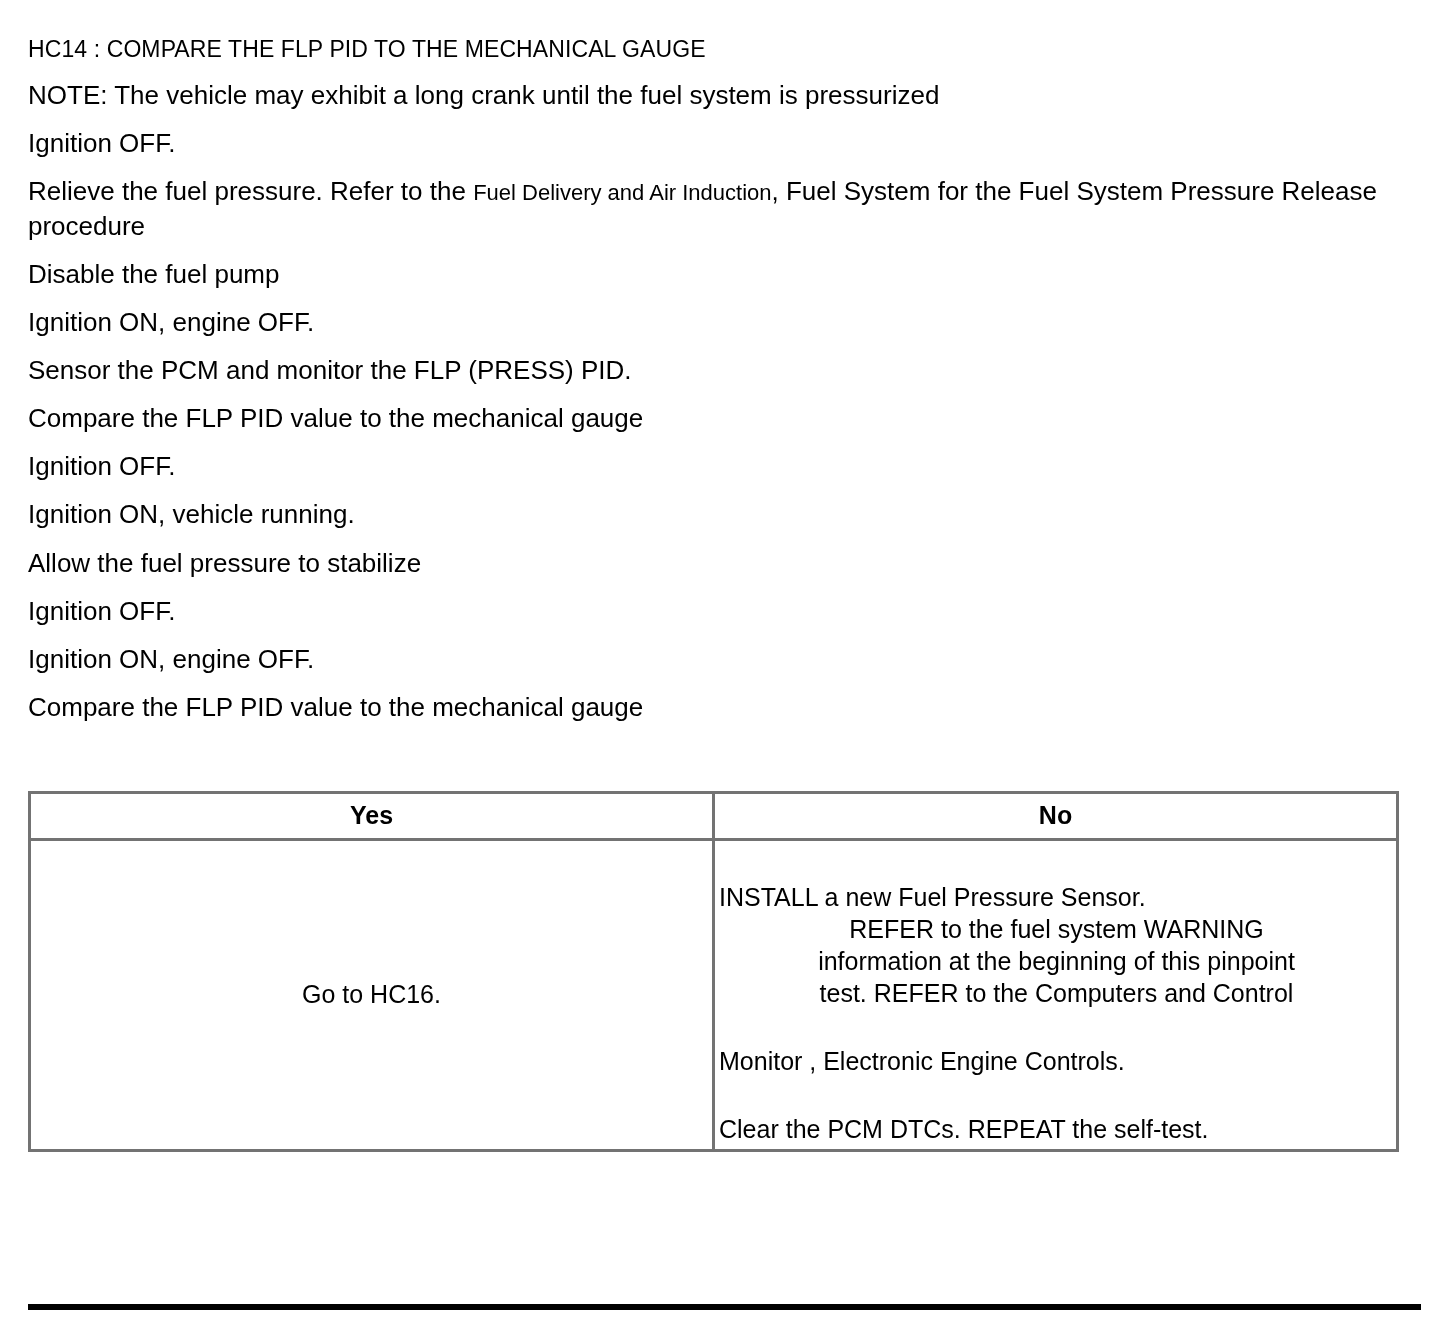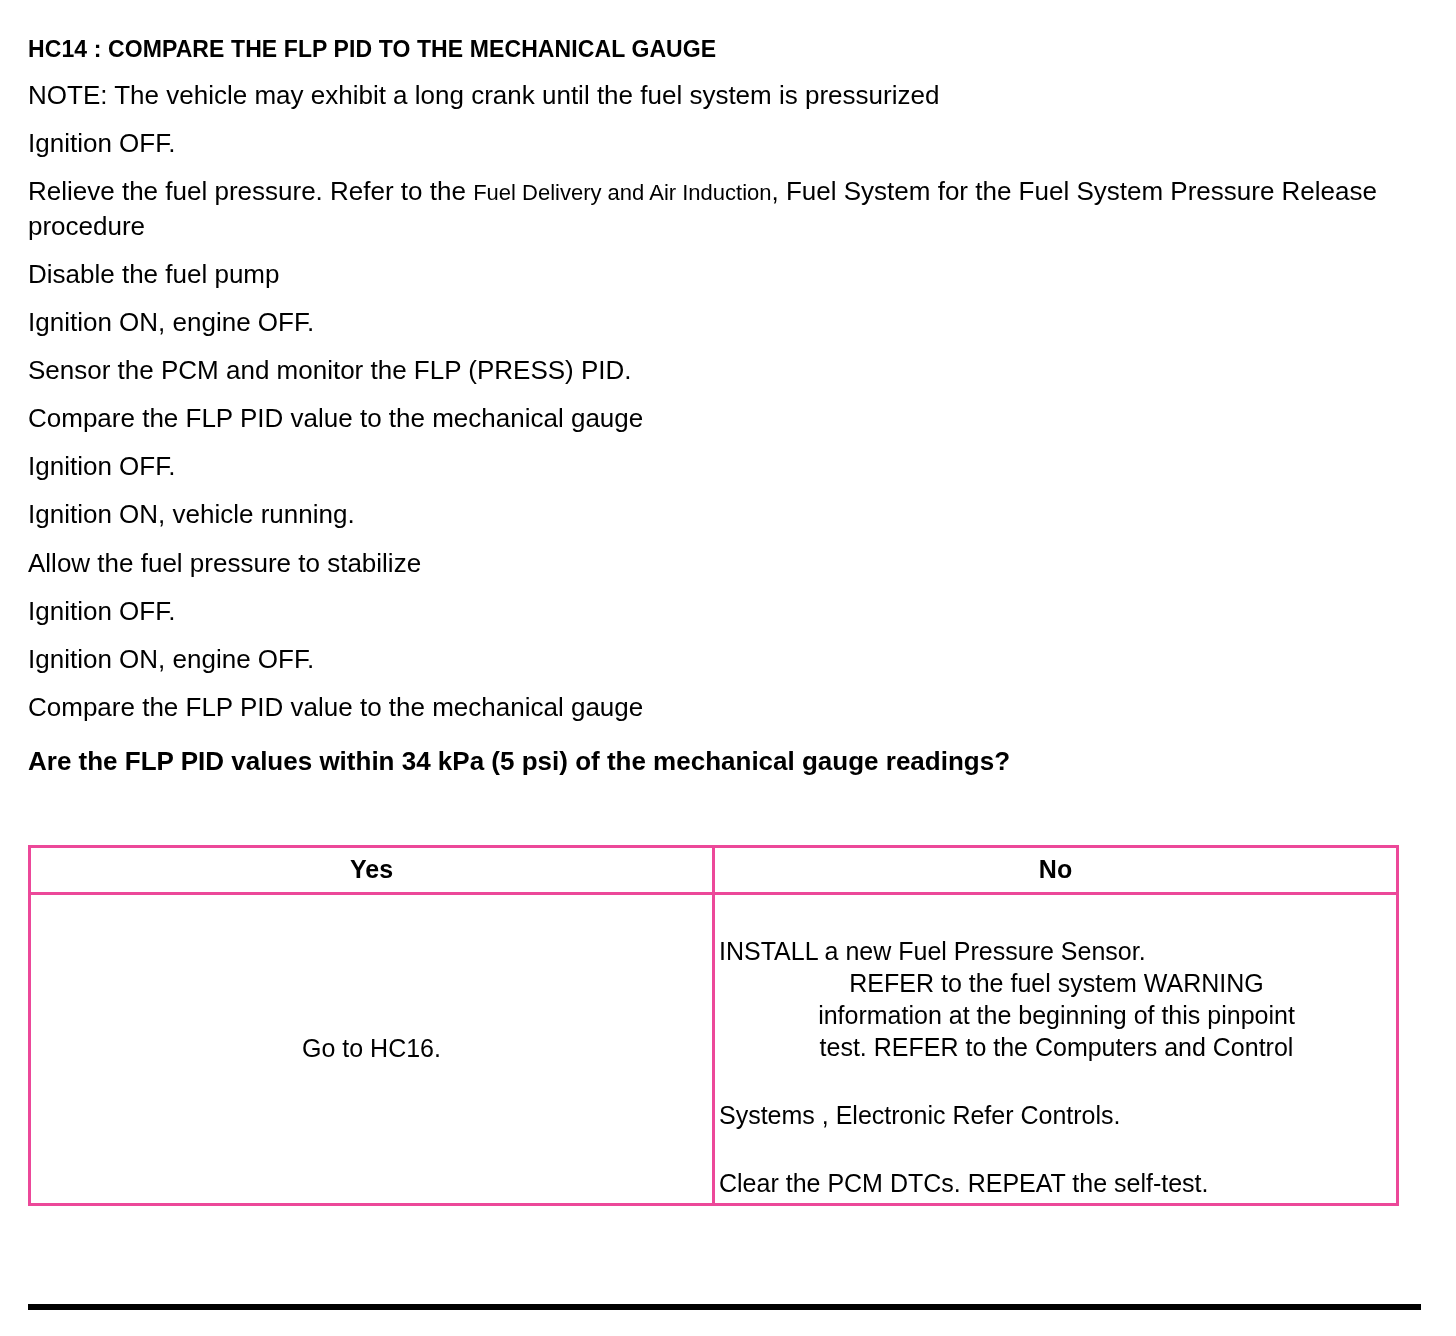--- a/index.html
+++ b/index.html
@@ -16,21 +16,21 @@
   }
   .page {
     position: relative;
     width: 1456px;
     height: 1336px;
     box-sizing: border-box;
     padding: 30px 40px 0 28px;
   }
   .doc-title {
     font-size: 23px;
-    font-weight: bold;
+    font-weight: normal;
     letter-spacing: 0.1px;
     margin: 6px 0 14px 0;
     line-height: 1.2;
   }
   .step {
     font-size: 26px;
     line-height: 1.35;
     margin: 0 0 13px 0;
     max-width: 1370px;
   }
@@ -46,21 +46,21 @@
     margin: 20px 0 0 0;
     line-height: 1.3;
   }
   .answer-table {
     margin-top: 66px;
     width: 1362px;
     border-collapse: collapse;
     table-layout: fixed;
   }
   .answer-table td, .answer-table th {
-    border: 3px solid #ec4899;
+    border: 3px solid #737373;
     padding: 0;
     vertical-align: middle;
   }
   .answer-table th {
     font-size: 25px;
     font-weight: bold;
     height: 44px;
     text-align: center;
   }
   .answer-table td {
@@ -122,36 +122,35 @@
   <p class="step">Ignition ON, vehicle running.</p>
 
   <p class="step">Allow the fuel pressure to stabilize</p>
 
   <p class="step">Ignition OFF.</p>
 
   <p class="step">Ignition ON, engine OFF.</p>
 
   <p class="step tight">Compare the FLP  PID value to the mechanical gauge</p>
 
-  <p class="question">Are the FLP  PID values within 34 kPa (5 psi) of the mechanical gauge readings?</p>
 
   <table class="answer-table">
     <tbody>
         <tr>
       <th style="width:681px;">Yes</th>
       <th style="width:681px;">No</th>
     </tr>
     <tr>
       <td class="cell-yes">Go to HC16.</td>
       <td class="cell-no">
         <span class="line left">INSTALL a new Fuel Pressure Sensor.</span>
         <span class="line">REFER to the fuel system WARNING</span>
         <span class="line">information at the beginning of this pinpoint</span>
         <span class="line">test. REFER to the Computers and Control</span>
-        <span class="line left">Systems , Electronic Refer Controls.</span>
+        <span class="line left">Monitor , Electronic Engine Controls.</span>
         <span class="line left">Clear the PCM DTCs. REPEAT the self-test.</span>
       </td>
     </tr>
   </tbody>
     </table>
 
   <div class="bottom-rule"></div>
 
 </div>
 

